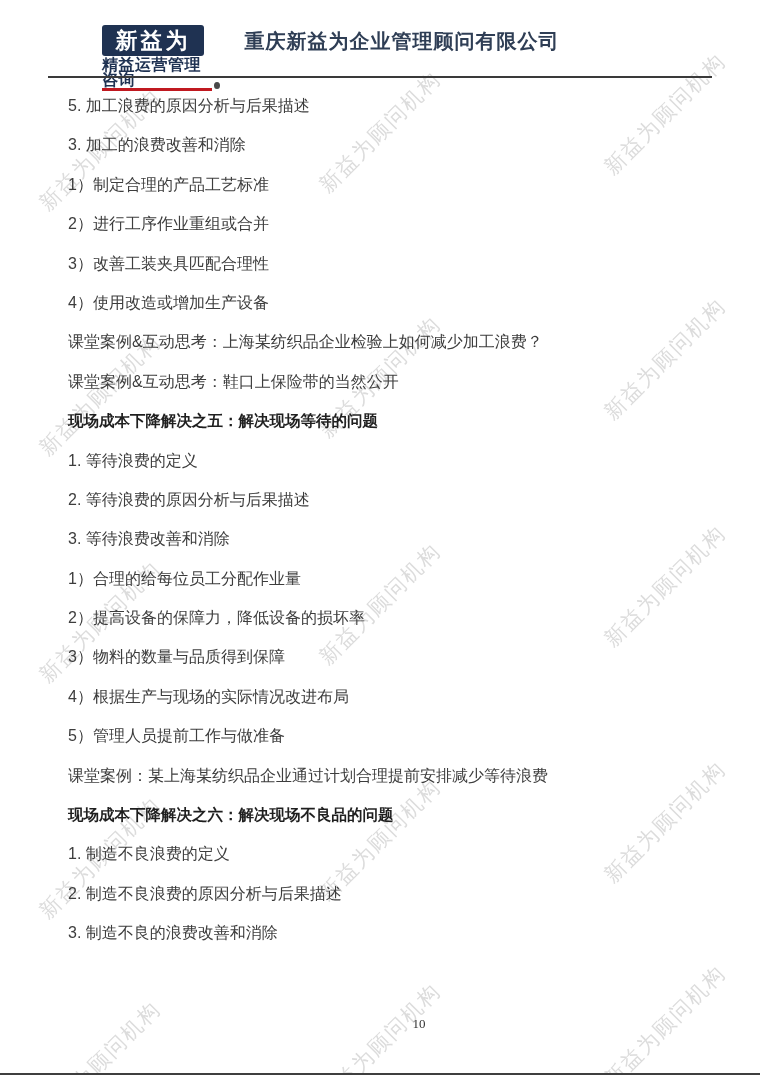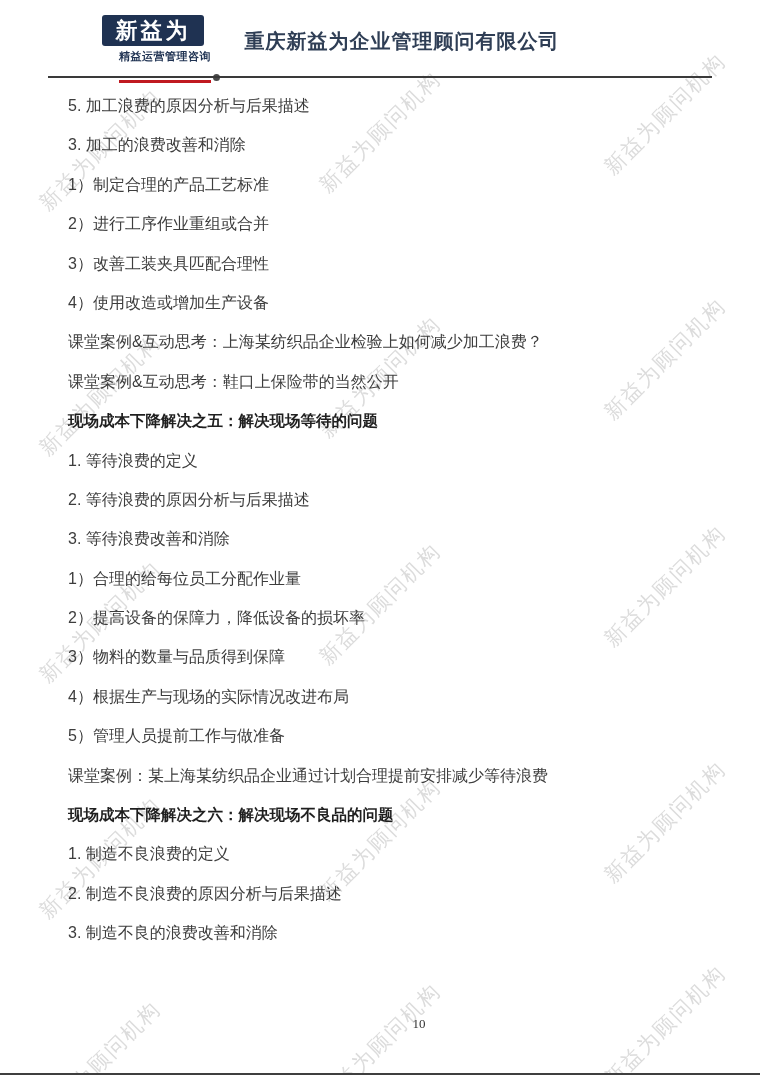--- a/index.html
+++ b/index.html
@@ -16,40 +16,40 @@
     position:absolute;
     color:#dcdcdc;
     font-size:21px;
     letter-spacing:2px;
     white-space:nowrap;
     transform:translate(-50%,-50%) rotate(-45deg);
     user-select:none;
   }
   
   .header{position:absolute;left:0;top:0;width:760px;height:90px;z-index:2;}
-  .logo{position:absolute;left:102px;top:15px;width:118px;text-align:right;}
+  .logo{position:absolute;left:102px;top:25px;width:118px;}
   .logo-box{
     width:102px;height:31px;
     background:#1f3252;
     border-radius:3px;
     display:flex;align-items:center;justify-content:center;
   }
   .logo-box span{
     color:#ffffff;font-weight:bold;font-size:22px;letter-spacing:3px;
     line-height:1;font-family:"Liberation Sans",sans-serif;
   }
   .logo-tagline{
     margin-top:1px;
     display:inline-flex;align-items:flex-end;
   }
   .logo-tagline .tg-text{
-    font-size:11px;font-weight:bold;color:#1f3252;
+    font-size:16px;font-weight:bold;color:#1f3252;
     letter-spacing:0.5px;line-height:15px;
     border-bottom:3px solid #c01920;
-    padding-bottom:16px;
+    padding-bottom:1px;
   }
   .logo-dot{
     width:7px;height:7px;border-radius:50%;
     background:#4a4a4a;margin-left:2px;margin-bottom:2px;
   }
   .company{
     position:absolute;left:210px;top:28px;width:360px;
     text-align:center;white-space:nowrap;margin-left:12px;
   }
   .company-cn{

